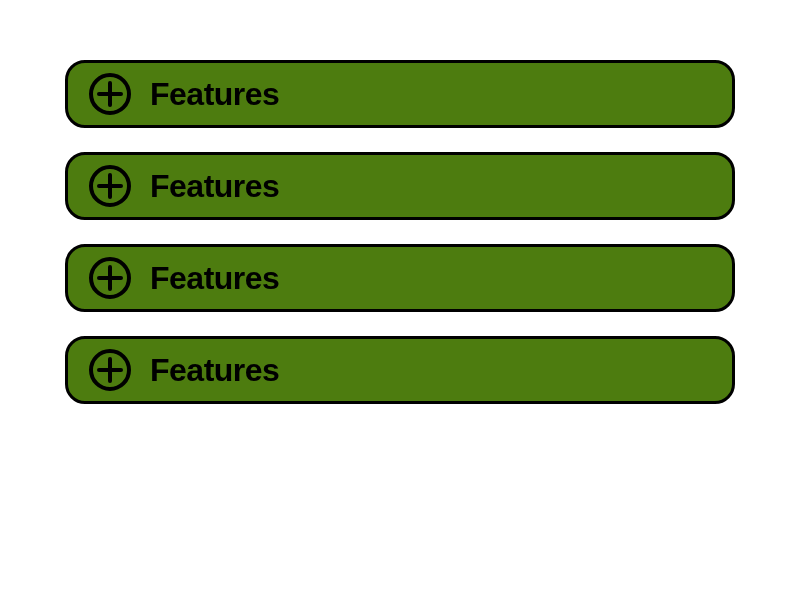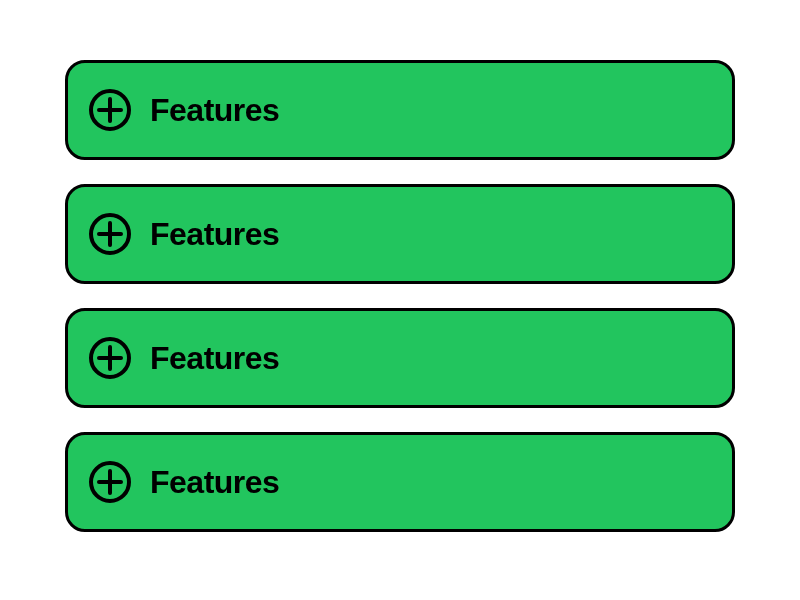--- a/index.html
+++ b/index.html
@@ -19,23 +19,23 @@
       flex-direction: column;
       gap: 24px;
     }
     .accordion-item {
       display: flex;
       align-items: center;
       gap: 18px;
       border: 3px solid #000;
       border-radius: 20px;
       padding: 16px 20px;
-      height: 100px;
+      height: 68px;
       cursor: pointer;
-      background: #22c55e;
+      background: #4d7c0f;
     }
     .plus-icon {
       width: 44px;
       height: 44px;
       flex-shrink: 0;
     }
     .accordion-label {
       font-size: 32px;
       font-weight: 700;
       color: #000;

